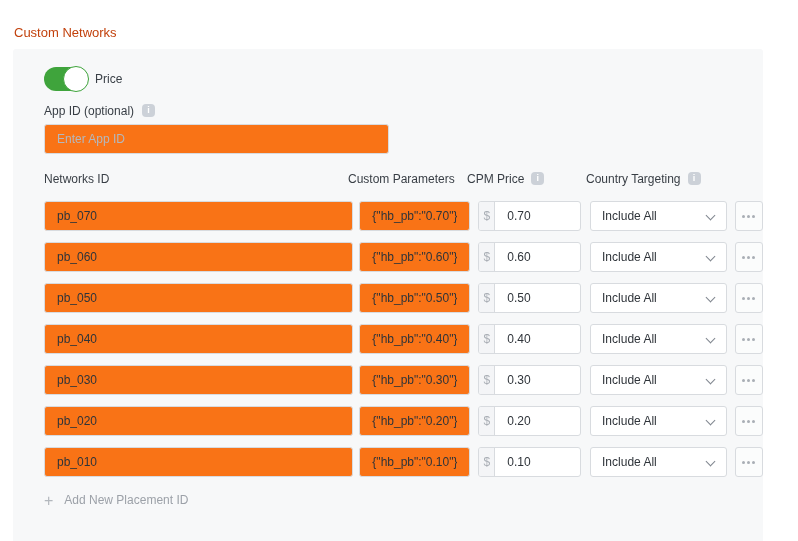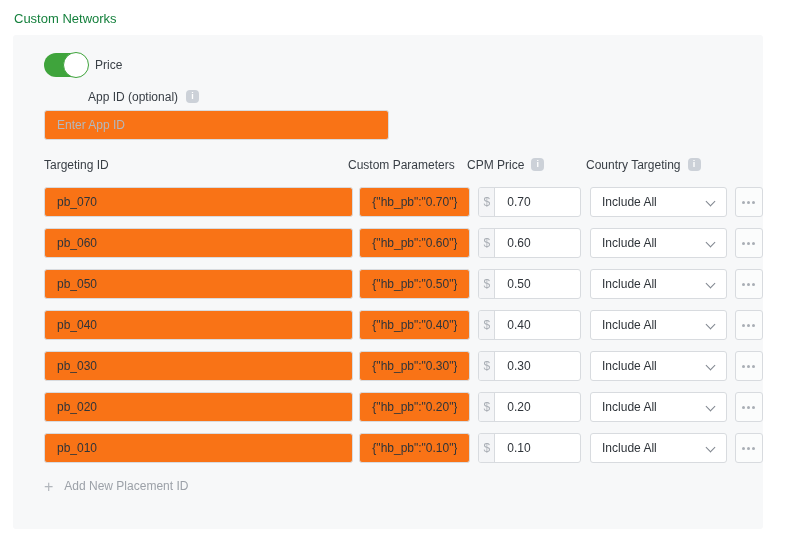--- a/index.html
+++ b/index.html
@@ -9,24 +9,24 @@
     color: #31363c;
   }
   .page {
     position: relative;
     width: 798px;
     height: 541px;
     background: #ffffff;
     overflow: hidden;
   }
   .page-heading {
-    margin: 11px 0 0 14px;
+    margin: 25px 0 0 14px;
     font-size: 13px;
     font-weight: 400;
-    color: #15803d;
+    color: #c2410c;
   }
   .card {
     position: relative;
     margin: 9px 0 0 13px;
     width: 750px;
     height: 494px;
     background: #f7f8f9;
     border-radius: 3px;
     padding-top: 7px;
   }
@@ -83,21 +83,21 @@
     font-size: 12px;
     color: #3a4047;
   }
   
   .field-label-row {
     display: flex;
     align-items: center;
     margin: 12px 0 7px 31px;
     height: 13px;
   }
-  .field-label { font-size: 12px; color: #383e45; margin-left: 44px; }
+  .field-label { font-size: 12px; color: #383e45; }
   .info-icon {
     display: inline-flex;
     align-items: center;
     justify-content: center;
     width: 13px; height: 13px;
     margin-left: 8px;
     border-radius: 4px;
     background: #ccd1d8;
     color: #ffffff;
     font-size: 9px;
@@ -247,21 +247,21 @@
     </div>
 
     <div class="field-label-row">
       <span class="field-label">App ID (optional)</span>
       <span class="info-icon">i</span>
     </div>
     <input class="text-input app-id-input" type="text" placeholder="Enter App ID" style="">
 
     <div class="table-head">
       <div class="th col-1">
-        <span>Targeting ID</span>
+        <span>Networks ID</span>
       </div>
       <div class="th col-2">
         <span>Custom Parameters</span>
       </div>
       <div class="th col-3">
         <span>CPM Price</span>
         <span class="info-icon">i</span>
       </div>
       <div class="th col-4">
         <span>Country Targeting</span>

